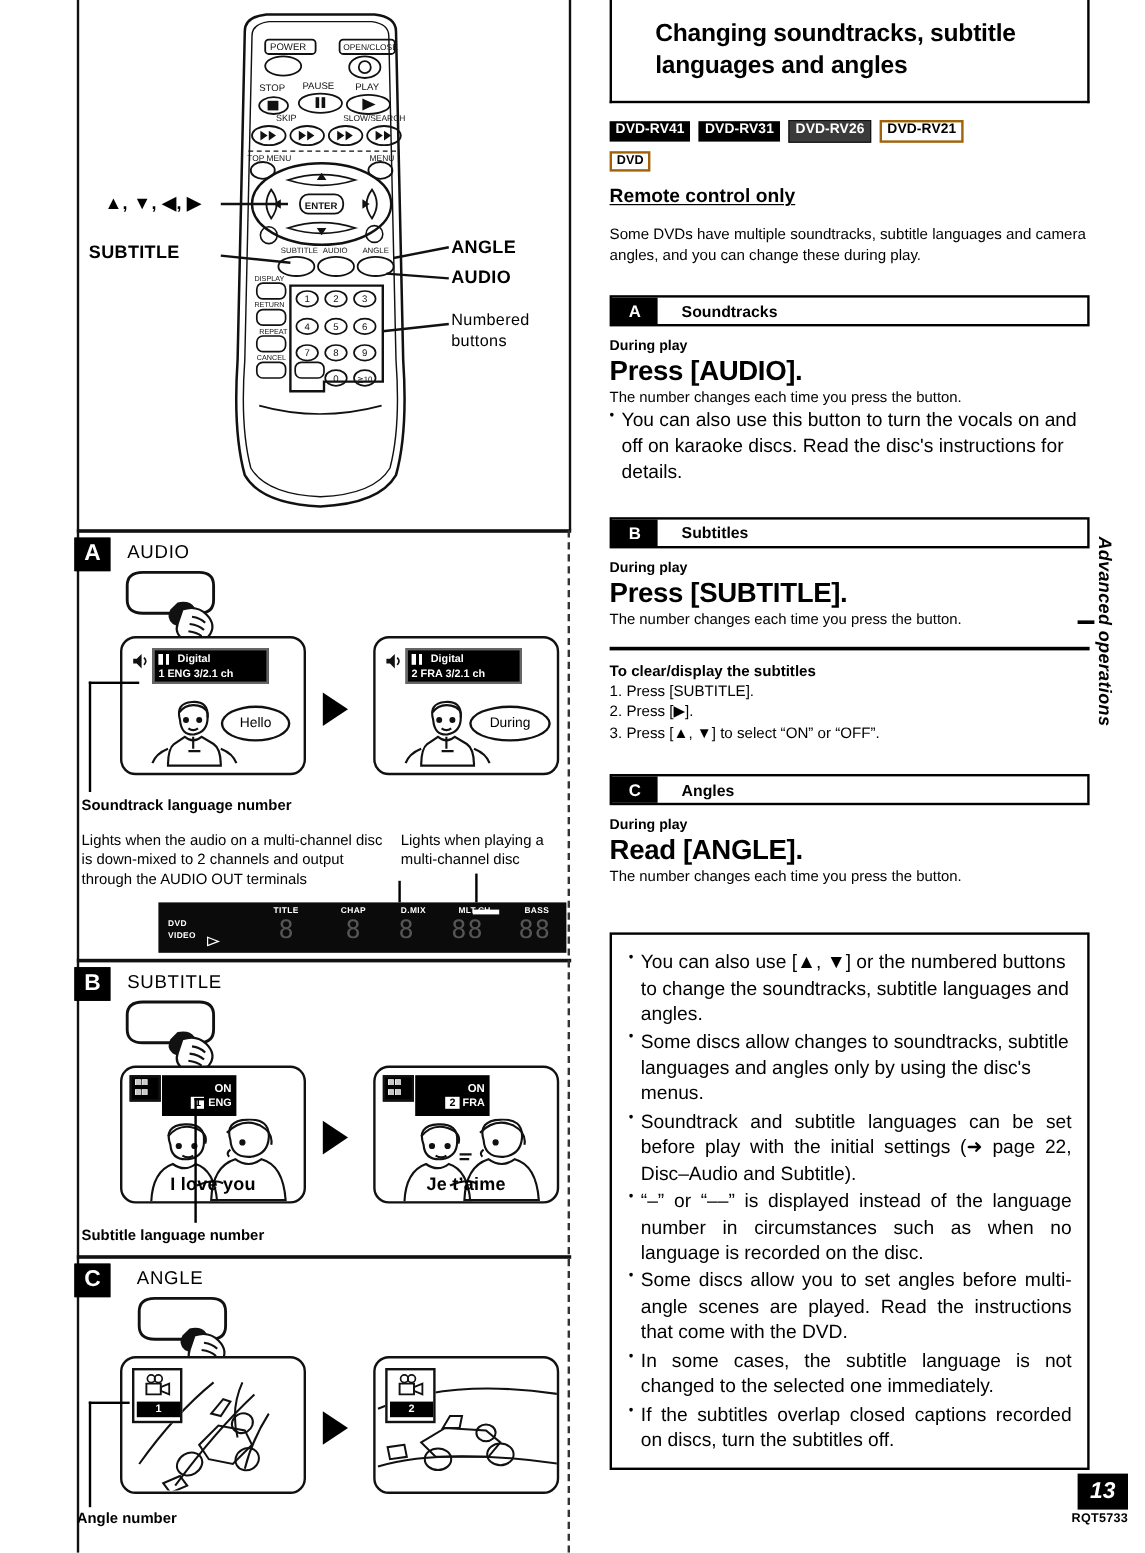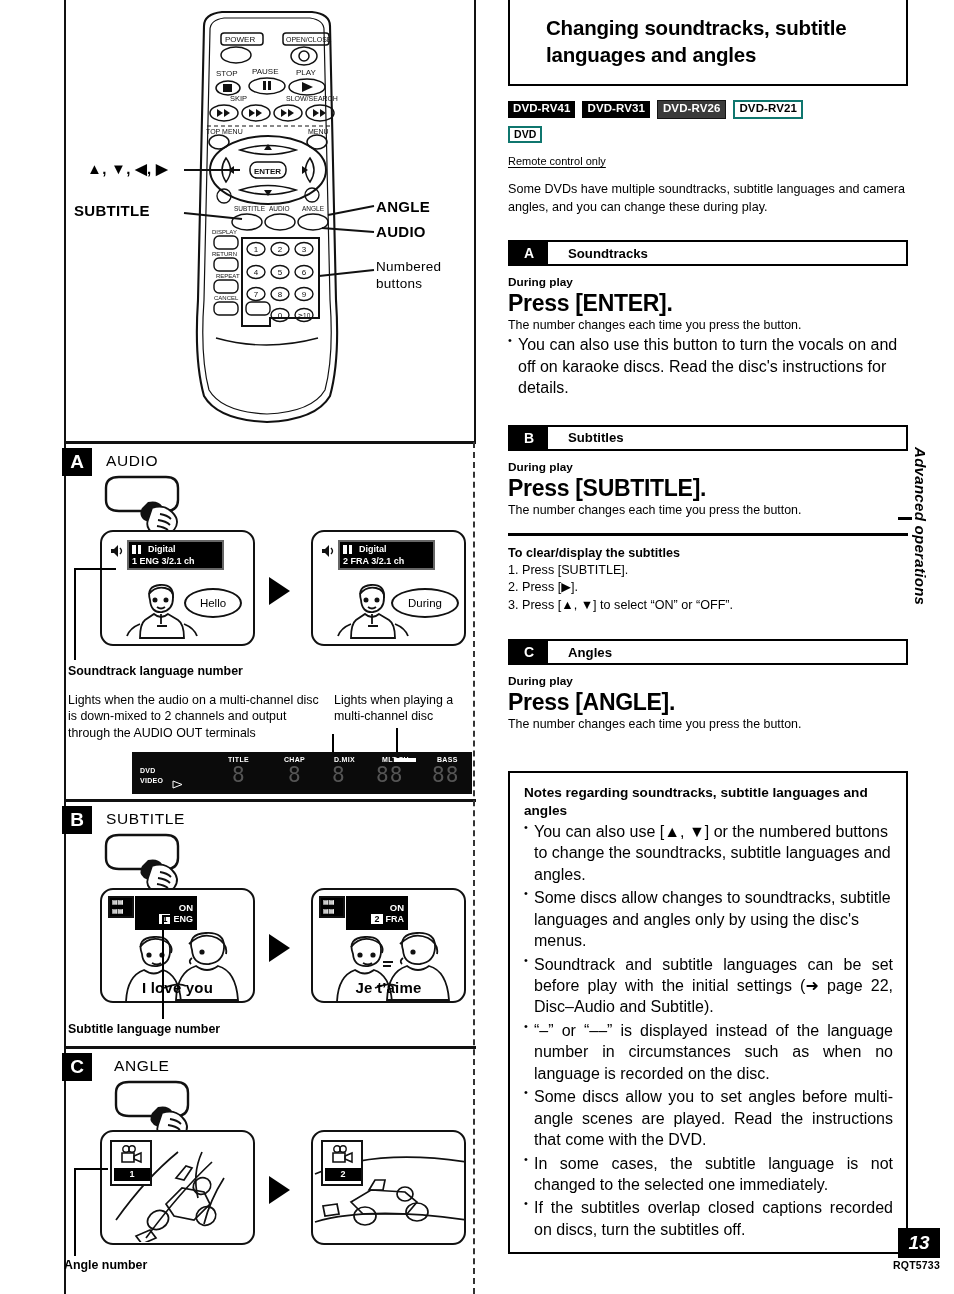--- a/index.html
+++ b/index.html
@@ -45,26 +45,26 @@
   }
 
   .badges { margin-top:14px; display:flex; gap:7px; align-items:center; flex-wrap:wrap; }
   .badge{
     display:inline-block; font-size:11.5px; font-weight:bold;
     letter-spacing:0.1px; padding:1px 5px 2px; line-height:1.2;
     white-space:nowrap;
   }
   .badge.inv { background:#000; color:#fff;text-align:center; }
   .badge.invlite { background:#2b2b2b; color:#fff; border:1px solid #000; opacity:.92; }
-  .badge.out { background:#fff; color:#000; border:2px solid #0f766e; padding:0px 4px 1px; }
+  .badge.out { background:#fff; color:#000; border:2px solid #a16207; padding:0px 4px 1px; }
   .badge-row2 { margin-top:7px; }
   .badge.small { font-size:10.5px; padding:0 4px 1px; }
 
   .remote-only{
-    margin-top:12px; font-size:11px; font-weight:normal;
+    margin-top:12px; font-size:16px; font-weight:bold;
     text-decoration:underline; text-underline-offset:2px;
   }
 
   .intro{
     margin-top:14px; font-size:12.6px; line-height:1.38;
   }
 
   
   .sec-bar{
     display:flex; align-items:stretch; margin-top:24px;
@@ -608,21 +608,21 @@
     </div>
 
     <div class="remote-only">Remote control only</div>
     <div class="intro">Some DVDs have multiple soundtracks, subtitle languages and camera angles, and you can change these during play.</div>
 
     <div class="sec-bar">
       <div class="sec-letter">A</div>
       <div class="sec-name">Soundtracks</div>
     </div>
     <div class="during">During play</div>
-    <div class="press">Press [ENTER].</div>
+    <div class="press">Press [AUDIO].</div>
     <div class="subline">The number changes each time you press the button.</div>
     <ul class="bullets">
       <li>You can also use this button to turn the vocals on and off on karaoke discs. Read the disc's instructions for details.</li>
     </ul>
 
     <div class="sec-bar" style="margin-top:26px;">
       <div class="sec-letter">B</div>
       <div class="sec-name">Subtitles</div>
     </div>
     <div class="during">During play</div>
@@ -636,25 +636,24 @@
       <li>1. Press [SUBTITLE].</li>
       <li>2. Press [▶].</li>
       <li>3. Press [▲, ▼] to select “ON” or “OFF”.</li>
     </ul>
 
     <div class="sec-bar" style="margin-top:24px;">
       <div class="sec-letter">C</div>
       <div class="sec-name">Angles</div>
     </div>
     <div class="during">During play</div>
-    <div class="press">Press [ANGLE].</div>
+    <div class="press">Read [ANGLE].</div>
     <div class="subline">The number changes each time you press the button.</div>
 
     <div class="notes-box">
-      <h2>Notes regarding soundtracks, subtitle languages and angles</h2>
       <ul class="bullets">
         <li>You can also use [▲, ▼] or the numbered buttons to change the soundtracks, subtitle languages and angles.</li>
         <li>Some discs allow changes to soundtracks, subtitle languages and angles only by using the disc's menus.</li>
         <li class="just">Soundtrack and subtitle languages can be set before play with the initial settings (➜ page 22, Disc–Audio and Subtitle).</li>
         <li class="just">“–” or “––” is displayed instead of the language number in circumstances such as when no language is recorded on the disc.</li>
         <li class="just">Some discs allow you to set angles before multi-angle scenes are played. Read the instructions that come with the DVD.</li>
         <li class="just">In some cases, the subtitle language is not changed to the selected one immediately.</li>
         <li class="just">If the subtitles overlap closed captions recorded on discs, turn the subtitles off.</li>
       </ul>
     </div>

